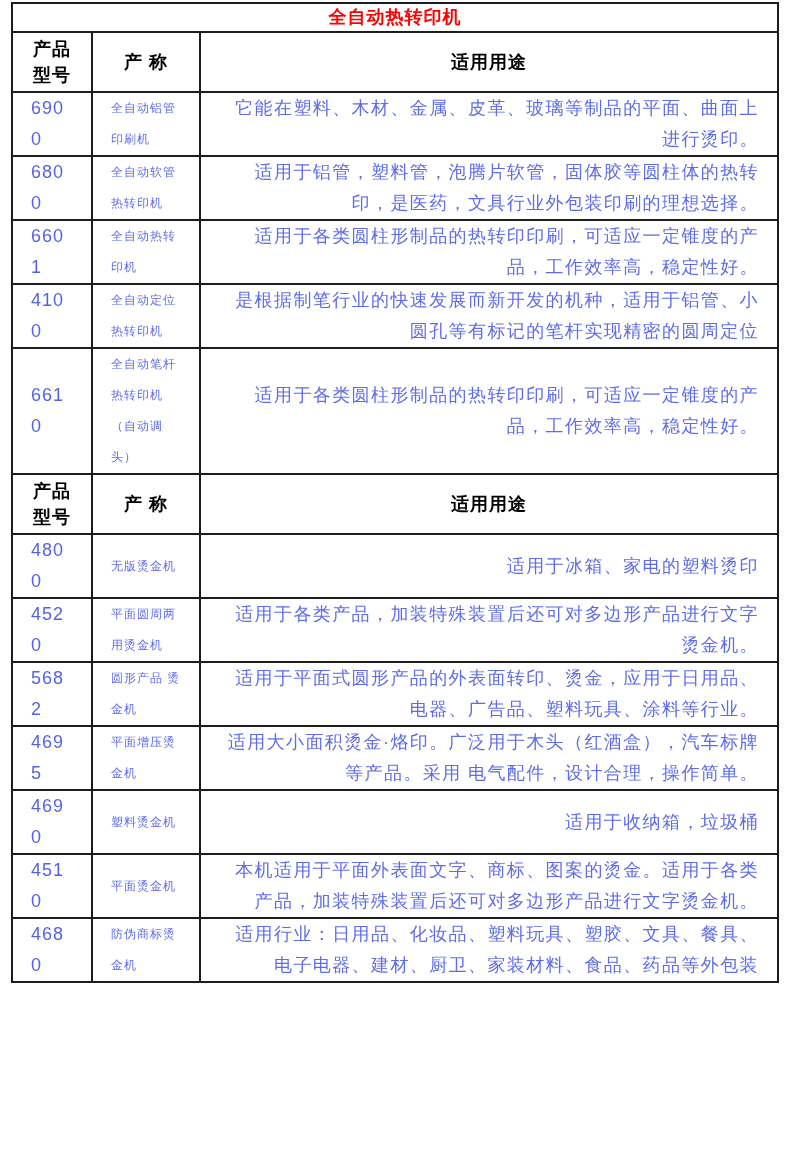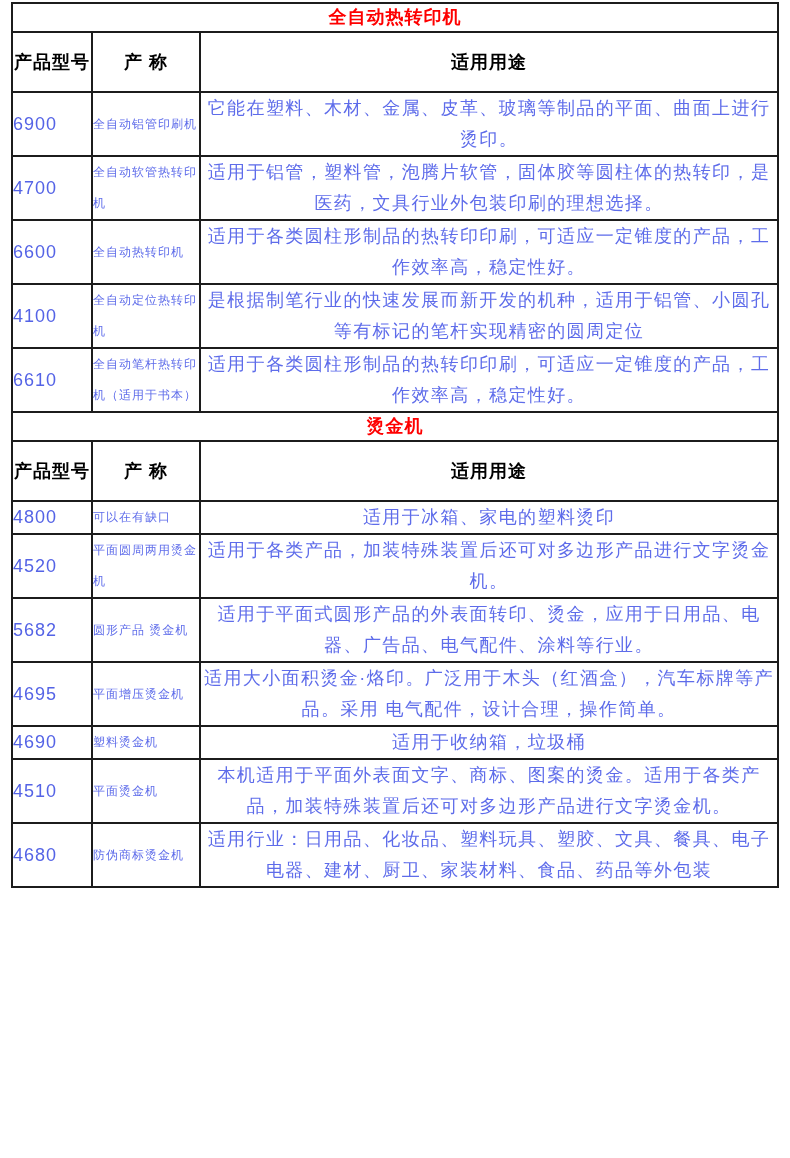--- a/index.html
+++ b/index.html
@@ -14,21 +14,21 @@
     font-family: "Liberation Sans", sans-serif;
   }
   table.product-table {
     border-collapse: collapse;
     table-layout: fixed;
     width: 766px;
     margin: 2px 0 0 11px;
   }
   td, th {
     border: 2px solid #1c1c1c;
-    padding: 0 0;
+    padding: 0 18px;
     vertical-align: middle;
     word-break: normal;
     overflow-wrap: break-word;
   }
   tr.section-title td {
     height: 27px;
     text-align: center;
     font-size: 18px;
     font-weight: bold;
     letter-spacing: 1px;
@@ -57,21 +57,21 @@
     font-size: 12px;
     letter-spacing: 1px;
     line-height: 31px;
     text-align: left;
   }
   td.usage {
     color: #5e6cea;
     font-size: 18px;
     letter-spacing: 1.4px;
     line-height: 31px;
-    text-align: center;
+    text-align: right;
   }
 </style>
 </head>
 <body>
 
 <table class="product-table">
   <colgroup>
     <col style="width:80px">
     <col style="width:108px">
     <col style="width:578px">
@@ -87,64 +87,61 @@
     <th>产 称</th>
     <th>适用用途</th>
   </tr>
 
   <tr>
     <td class="model">6900</td>
     <td class="pname">全自动铝管印刷机</td>
     <td class="usage">它能在塑料、木材、金属、皮革、玻璃等制品的平面、曲面上进行烫印。</td>
   </tr>
   <tr>
-    <td class="model">4700</td>
+    <td class="model">6800</td>
     <td class="pname">全自动软管热转印机</td>
     <td class="usage">适用于铝管，塑料管，泡腾片软管，固体胶等圆柱体的热转印，是医药，文具行业外包装印刷的理想选择。</td>
   </tr>
   <tr>
-    <td class="model">6600</td>
+    <td class="model">6601</td>
     <td class="pname">全自动热转印机</td>
     <td class="usage">适用于各类圆柱形制品的热转印印刷，可适应一定锥度的产品，工作效率高，稳定性好。</td>
   </tr>
   <tr>
     <td class="model">4100</td>
     <td class="pname">全自动定位热转印机</td>
     <td class="usage">是根据制笔行业的快速发展而新开发的机种，适用于铝管、小圆孔等有标记的笔杆实现精密的圆周定位</td>
   </tr>
   <tr>
     <td class="model">6610</td>
-    <td class="pname">全自动笔杆热转印机（适用于书本）</td>
+    <td class="pname">全自动笔杆热转印机（自动调头）</td>
     <td class="usage">适用于各类圆柱形制品的热转印印刷，可适应一定锥度的产品，工作效率高，稳定性好。</td>
   </tr>
 
-  <tr class="section-title">
-    <td colspan="3">烫金机</td>
-  </tr>
 
   <tr class="col-header">
     <th>产品型号</th>
     <th>产 称</th>
     <th>适用用途</th>
   </tr>
 
   <tr>
     <td class="model">4800</td>
-    <td class="pname">可以在有缺口</td>
+    <td class="pname">无版烫金机</td>
     <td class="usage">适用于冰箱、家电的塑料烫印</td>
   </tr>
   <tr>
     <td class="model">4520</td>
     <td class="pname">平面圆周两用烫金机</td>
     <td class="usage">适用于各类产品，加装特殊装置后还可对多边形产品进行文字烫金机。</td>
   </tr>
   <tr>
     <td class="model">5682</td>
     <td class="pname">圆形产品 烫金机</td>
-    <td class="usage">适用于平面式圆形产品的外表面转印、烫金，应用于日用品、电器、广告品、电气配件、涂料等行业。</td>
+    <td class="usage">适用于平面式圆形产品的外表面转印、烫金，应用于日用品、电器、广告品、塑料玩具、涂料等行业。</td>
   </tr>
   <tr>
     <td class="model">4695</td>
     <td class="pname">平面增压烫金机</td>
     <td class="usage">适用大小面积烫金·烙印。广泛用于木头（红酒盒），汽车标牌等产品。采用 电气配件，设计合理，操作简单。</td>
   </tr>
   <tr>
     <td class="model">4690</td>
     <td class="pname">塑料烫金机</td>
     <td class="usage">适用于收纳箱，垃圾桶</td>

